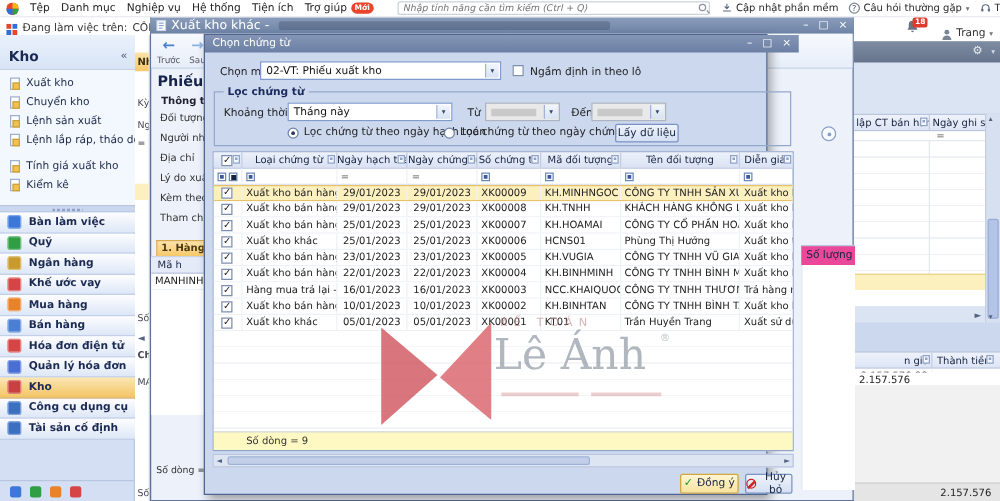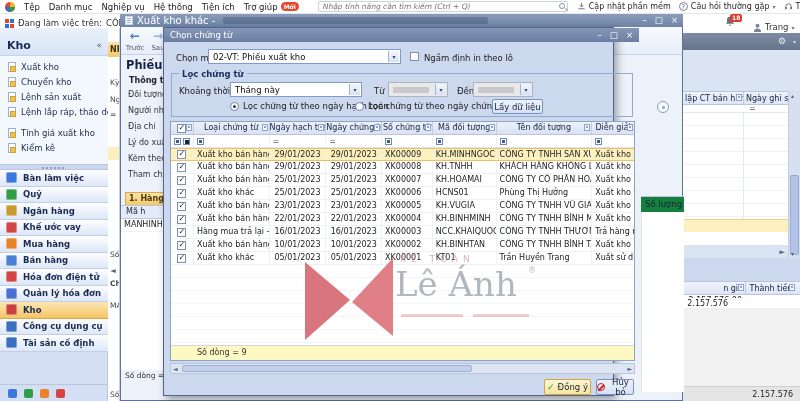--- a/index.html
+++ b/index.html
@@ -68,28 +68,28 @@
   .navbtn{position:absolute;top:3px;text-align:center;cursor:pointer;}
   .navbtn .arrow{font-size:12px;font-weight:bold;line-height:12px;}
   .navbtn .lbl{font-size:7px;color:#556;}
   .nav-back{left:2px;width:24px;} .nav-back .arrow{color:#4a80d0;}
   .nav-fwd{left:27px;width:20px;} .nav-fwd .arrow{color:#8fb2e0;}
   .form-title{position:absolute;left:5px;top:44px;width:40px;overflow:hidden;font-size:11.5px;font-weight:bold;color:#15224a;white-space:nowrap;}
   .grp-lbl{position:absolute;left:8px;top:62px;font-size:8px;font-weight:bold;color:#223;white-space:nowrap;}
   .fldcol{position:absolute;left:7px;top:76px;width:38px;}
   .fld{height:16px;font-size:8px;color:#333;white-space:nowrap;overflow:hidden;}
   .det-tab{position:absolute;left:4px;top:178px;width:39px;height:13px;background:linear-gradient(#fce3a8,#f6c969);border:1px solid #d8a94e;border-bottom:none;font-size:8px;font-weight:bold;color:#4a3a10;padding:1px 0 0 3px;white-space:nowrap;overflow:hidden;}
-  .det-grid{position:absolute;left:0;top:191px;width:43px;height:165px;background:#fff;border-top:1px solid #b9c6de;}
+  .det-grid{position:absolute;left:0;top:191px;width:43px;height:127px;background:#fff;border-top:1px solid #b9c6de;}
   .det-col{height:13px;background:#e4eaf7;border-bottom:1px solid #b9c6de;font-size:8px;color:#16233f;padding:1px 0 0 5px;}
   .det-val{height:13px;font-size:8px;color:#222;padding:1px 0 0 3px;border-bottom:1px solid #eef1f6;white-space:nowrap;}
   .xkk-rowcount{position:absolute;left:4px;top:357px;font-size:7.5px;color:#333;white-space:nowrap;}
   .xkk-right{position:absolute;left:520px;top:41px;width:43px;height:346px;}
   .circle-btn{position:absolute;left:16px;top:46px;width:12px;height:12px;border:1px solid #8aa0c8;border-radius:50%;background:#f7fafe;cursor:pointer;}
   .circle-btn::after{content:"";position:absolute;left:4px;top:4px;width:3px;height:3px;border-radius:50%;background:#8aa0c8;}
-  .qty-head{position:absolute;left:0;top:141px;width:43px;height:17px;background:#15803d;border-top:1px solid #b9c6de;border-bottom:1px solid #b9c6de;font-size:8.5px;color:#16233f;padding:2px 0 0 4px;white-space:nowrap;overflow:hidden;}
+  .qty-head{position:absolute;left:0;top:141px;width:43px;height:17px;background:#ec4899;border-top:1px solid #b9c6de;border-bottom:1px solid #b9c6de;font-size:8.5px;color:#16233f;padding:2px 0 0 4px;white-space:nowrap;overflow:hidden;}
   .qty-body{position:absolute;left:0;top:157px;width:43px;height:180px;background:#fff;border-left:1px solid #dfe5f0;}
   
   .bgright{position:absolute;left:683px;top:33px;width:117px;height:368px;z-index:2;background:#dbe4f3;}
   .bg-toolbar{position:absolute;left:0;top:0;width:117px;height:17px;background:linear-gradient(#7d8ca3,#66758c);}
   .gear{position:absolute;right:14px;top:3px;color:#e8ecf2;font-size:9px;cursor:pointer;}
   .gear::before{content:"⚙";}
   .gear-caret{position:absolute;right:4px;top:5px;color:#d5dbe6;font-size:6px;cursor:pointer;}
   .gear-caret::before{content:"▾";}
   .bg-header{position:absolute;left:0;top:58px;width:117px;height:14px;background:linear-gradient(#eef2fb,#dde5f5);border-top:1px solid #b9c6de;border-bottom:1px solid #b9c6de;display:flex;}
   .bg-hc{position:relative;font-size:8px;color:#16233f;padding:2px 2px 0 2px;white-space:nowrap;overflow:hidden;}

